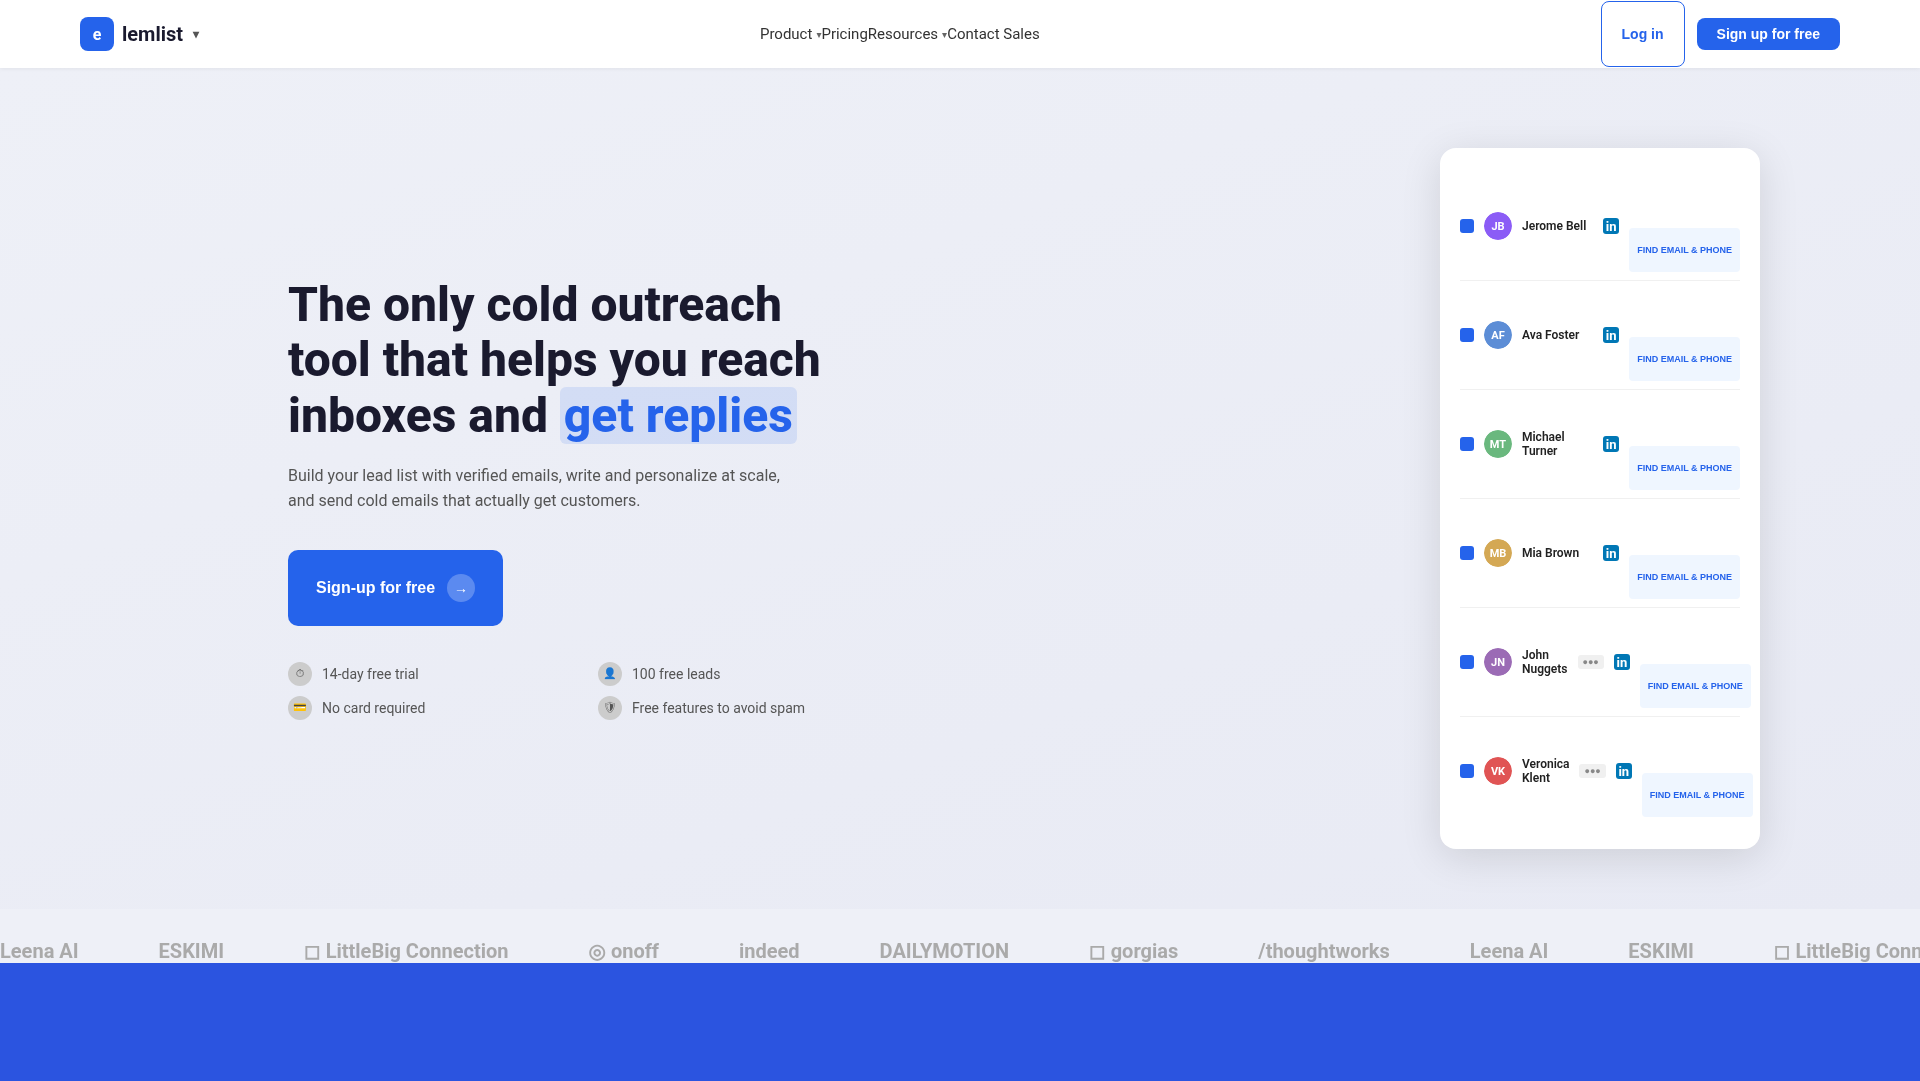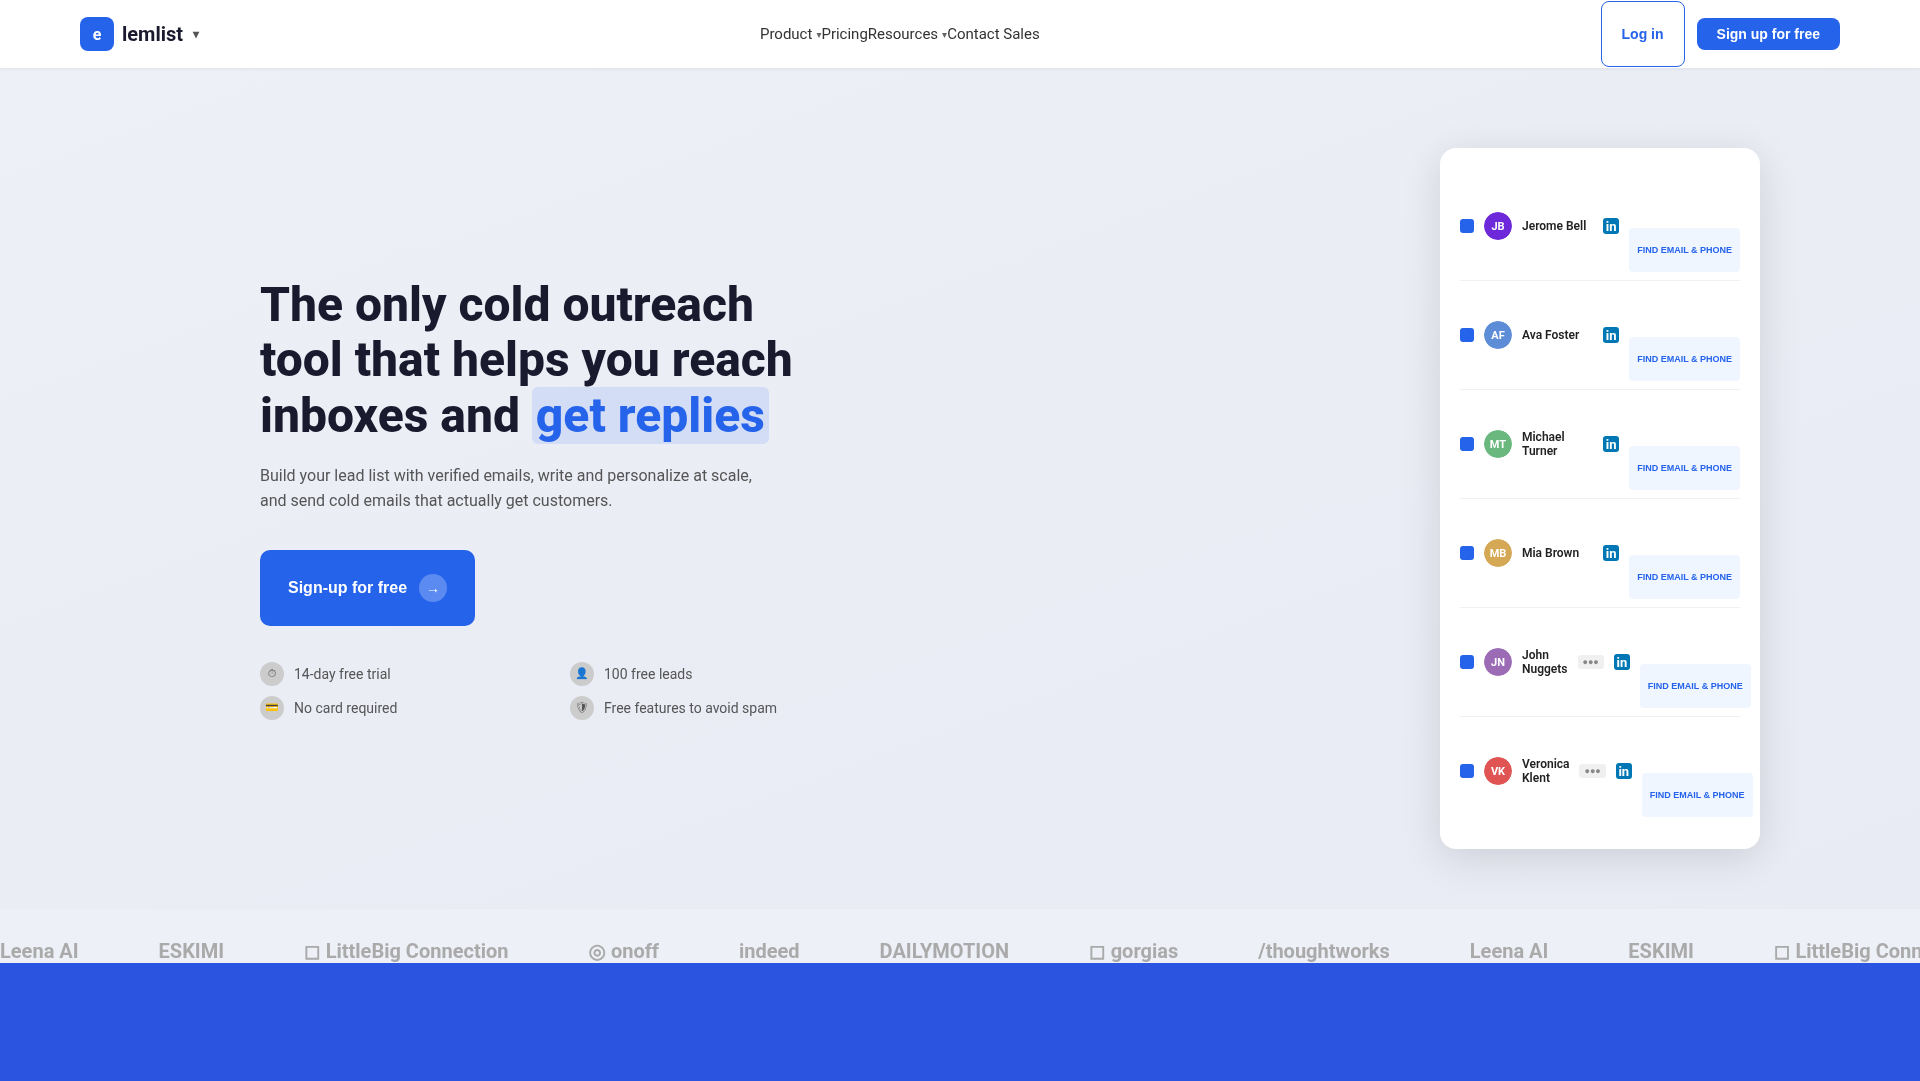--- a/index.html
+++ b/index.html
@@ -75,21 +75,21 @@
     
     .hero {
       background: linear-gradient(160deg, #eef0f7 0%, #e8eaf4 100%);
       padding: 80px 80px 60px 260px;
       display: flex;
       align-items: center;
       justify-content: space-between;
       min-height: 520px;
       position: relative;
     }
-    .hero-text { max-width: 560px; }
+    .hero-text { max-width: 560px; margin-left: 28px; }
     .hero-title {
       font-size: 48px;
       font-weight: 800;
       color: #1a1a2e;
       line-height: 1.15;
       margin-bottom: 20px;
     }
     .hero-title .highlight {
       color: #2563eb;
       background: rgba(37,99,235,0.12);
@@ -271,21 +271,21 @@
       font-weight: 700;
       letter-spacing: 0.05em;
       display: inline-block;
       position: absolute;
       bottom: 40px;
       left: 50%;
       transform: translateX(-50%);
     }
 
     
-    .av1 { background: #6d28d9; text-align: right; }
+    .av1 { background: #8b5cf6; text-align: right; }
     .av2 { background: #5c8dd6; }
     .av3 { background: #6ab87e; }
     .av4 { background: #d4a854; }
     .av5 { background: #9b6bb5; }
     .av6 { background: #e05454; }
   </style>
 </head>
 <body>
 
 <nav class="navbar">

